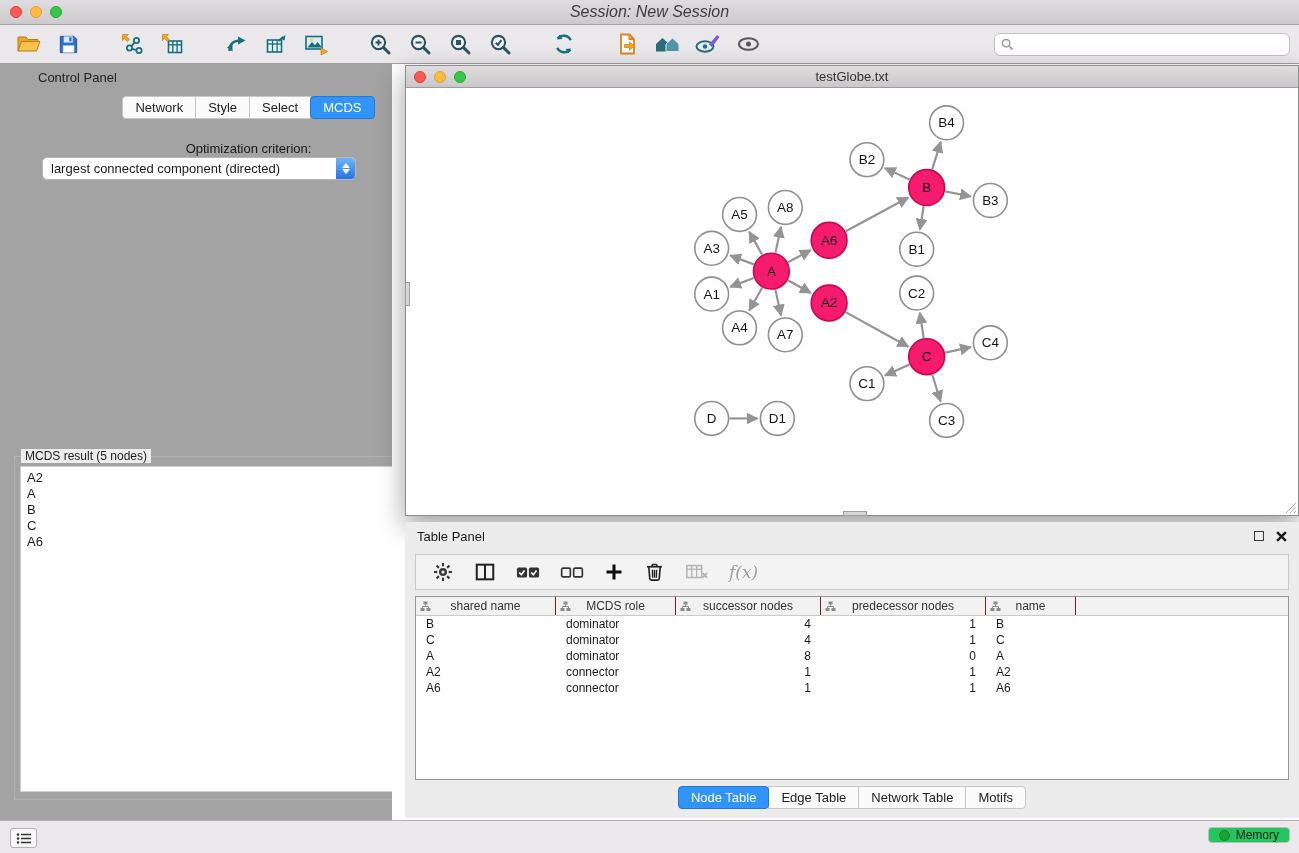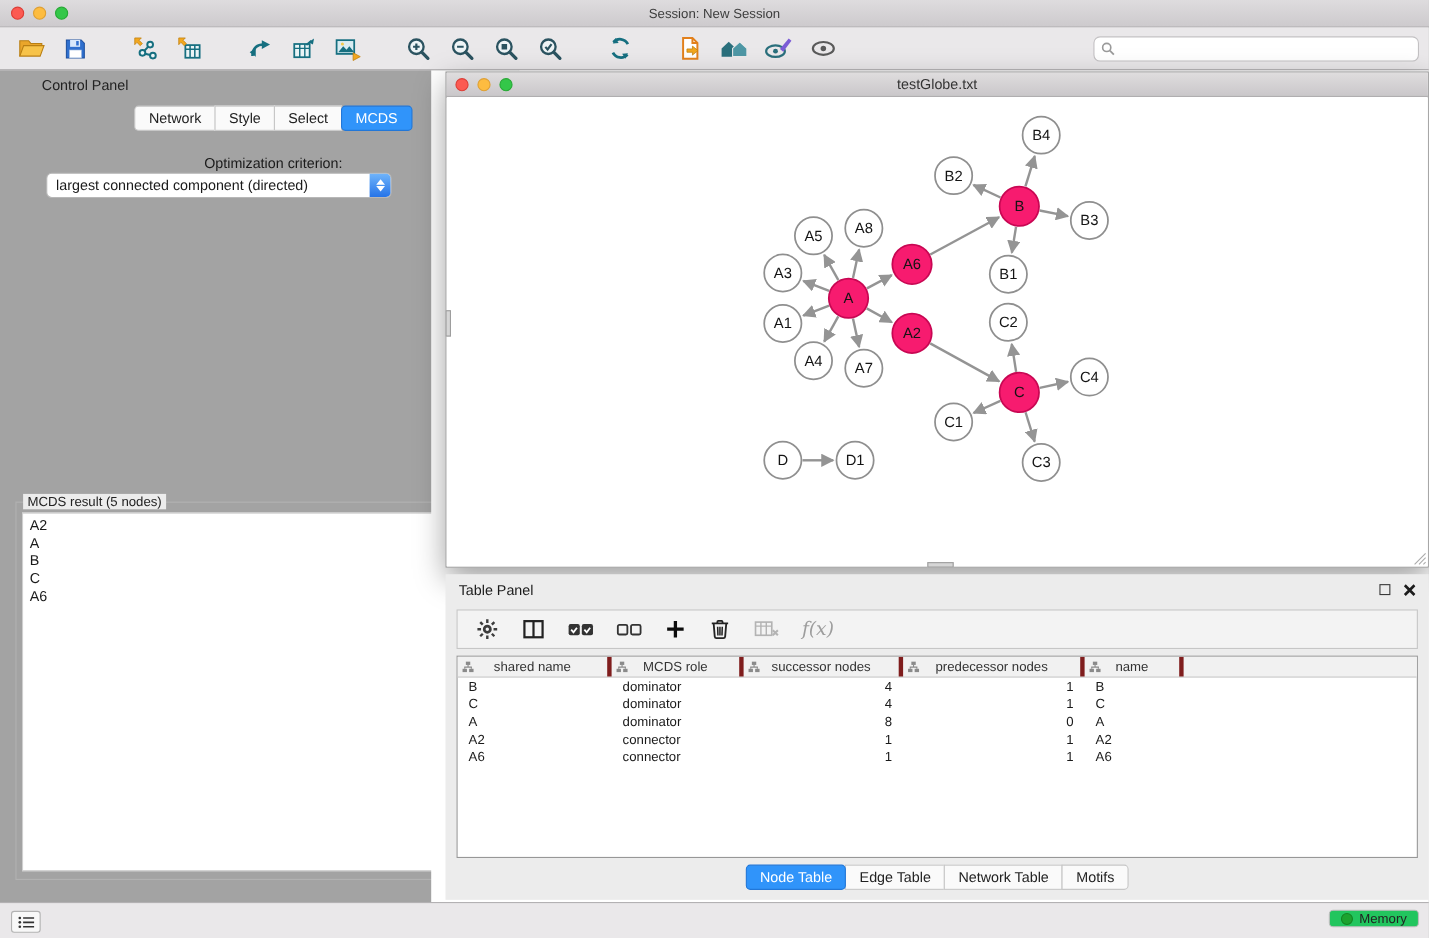--- a/index.html
+++ b/index.html
@@ -9,21 +9,21 @@
 
   
   .titlebar { position:absolute; left:0; top:0; width:100%; height:25px;
     background:linear-gradient(#dedcde,#cdcacd); border-bottom:1px solid #a7a5a7;
     display:flex; align-items:center; justify-content:center; }
   .traffic { position:absolute; left:10px; top:6px; display:flex; gap:8px; }
   .light { width:12px; height:12px; border-radius:50%; }
   .light.red { background:#fc5a52; border:1px solid #dd3d36; }
   .light.yellow { background:#fdbc40; border:1px solid #dfa033; }
   .light.green { background:#34c749; border:1px solid #27aa35; }
-  .win-title { font-size:12px; color:#3d3d3d; }
+  .win-title { font-size:16px; color:#3d3d3d;font-style:italic; }
 
   
   .toolbar { position:absolute; left:0; top:25px; width:100%; height:39px;
     background:#eae8ea; border-bottom:1px solid #a2a0a2; display:flex; align-items:center; padding-left:8px; }
   .tb-btn { width:40px; height:34px; display:flex; align-items:center; justify-content:center; cursor:default; }
   .tb-gap { width:24px; }
   .search-field { position:absolute; right:9px; top:8px; width:296px; height:23px; background:#fff;
     border:1px solid #c3c1c3; border-radius:6px; display:flex; align-items:center; padding:0 6px; gap:4px; }
   .search-field input { border:none; outline:none; flex:1; font-size:12px; font-family:"Liberation Sans",sans-serif; background:transparent; }
 
@@ -75,21 +75,21 @@
   
   .table-panel { position:absolute; left:13px; top:458px; width:894px; height:296px; background:#ececec; }
   .tp-toolbar { position:absolute; left:10px; right:10px; top:32px; height:36px; background:#f3f3f3;
     border:1px solid #c6c6c6; display:flex; align-items:center; gap:20px; padding:0 16px; }
   .tp-toolbar .ticon { display:flex; align-items:center; justify-content:center; cursor:default; }
   .fx-label { font-family:"DejaVu Serif", serif; font-style:italic; font-size:17px; color:#9d9d9d; }
   .tp-table { position:absolute; left:10px; right:10px; top:74px; bottom:38px; background:#fff;
     border:1px solid #979797; overflow:hidden; }
   .thead { display:flex; height:19px; background:#f1f1f1; border-bottom:1px solid #cacaca; }
   .th { position:relative; display:flex; align-items:center; justify-content:center;
-    border-right:4px solid #7f1d1d; font-size:12px; color:#333; }
+    border-right:1px solid #7f1d1d; font-size:12px; color:#333; }
   .th .colicon { position:absolute; left:4px; top:4px; }
   .th.filler { flex:1; border-right:none; }
   .trow { display:flex; height:16px; }
   .tcell { font-size:12px; line-height:16px; padding:0 10px; white-space:nowrap; overflow:hidden; }
   .tcell.num { text-align:right; }
   .tp-tabs { position:absolute; left:0; right:0; bottom:9px; display:flex; justify-content:center; }
   .tp-head { height:28px; display:flex; align-items:center; padding:0 12px; }
 
   
   .status-bar { position:absolute; left:0; bottom:0; width:100%; height:33px; background:#eae8ea; border-top:1px solid #b3b1b3; }

